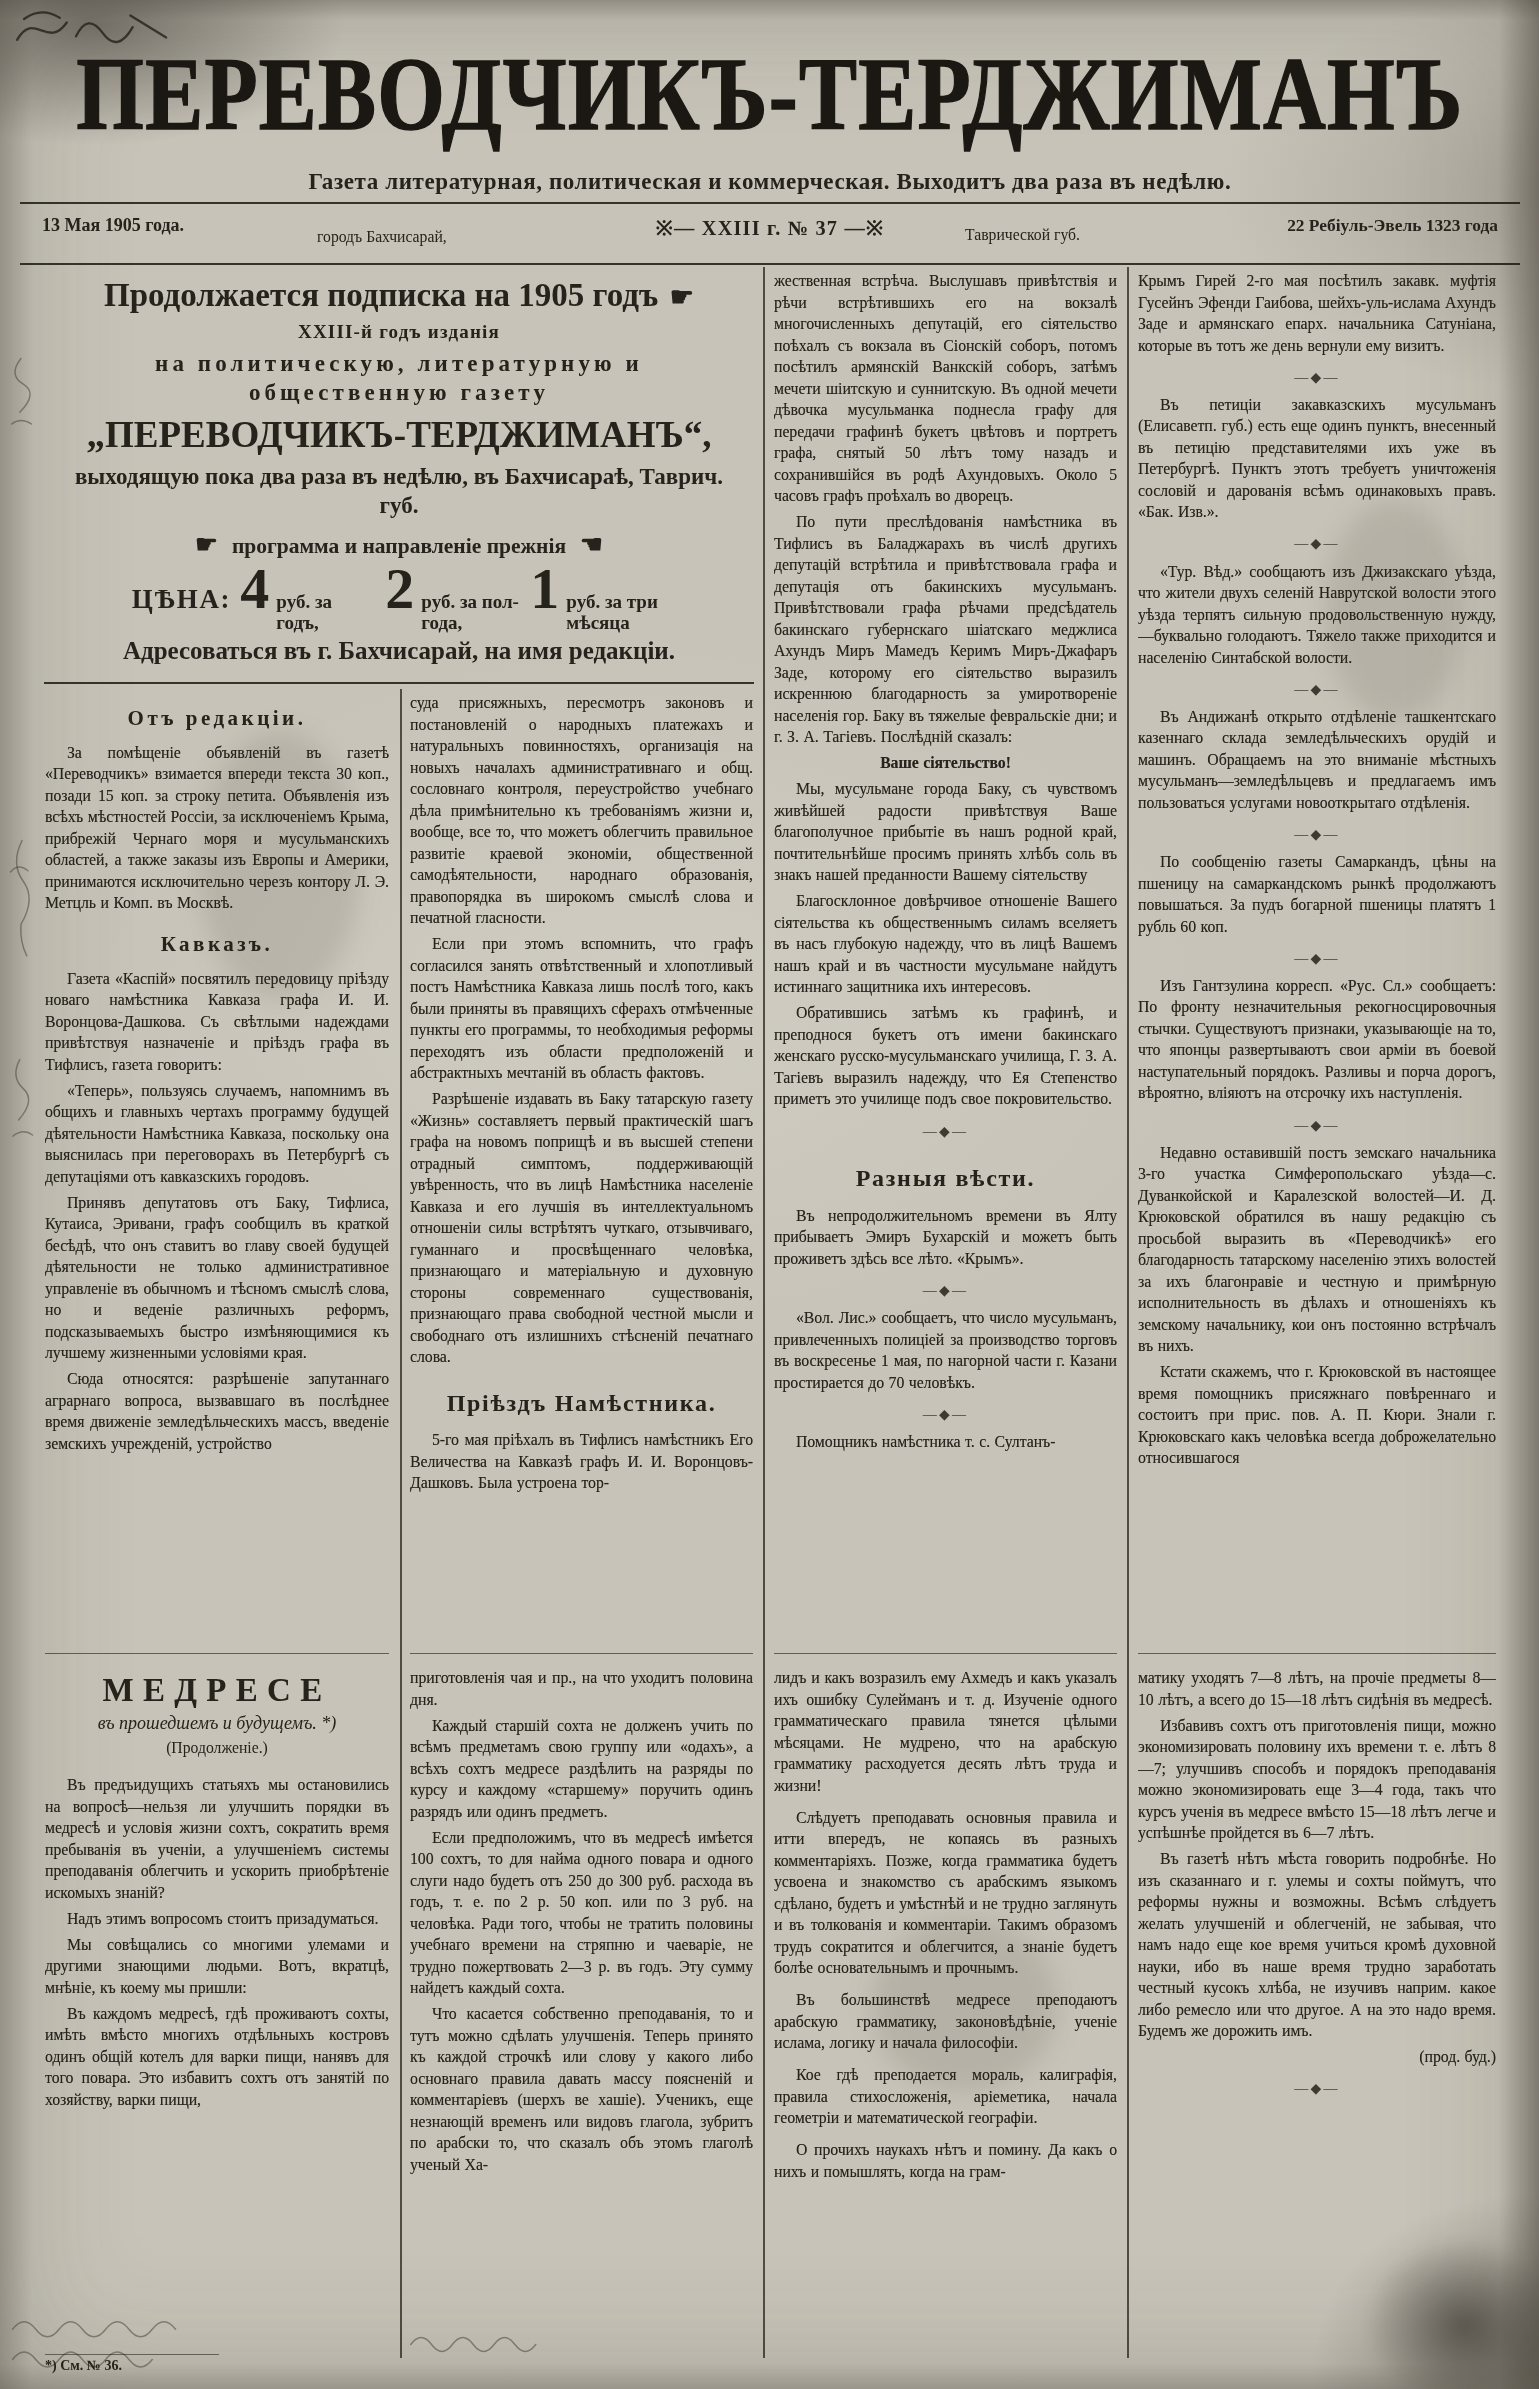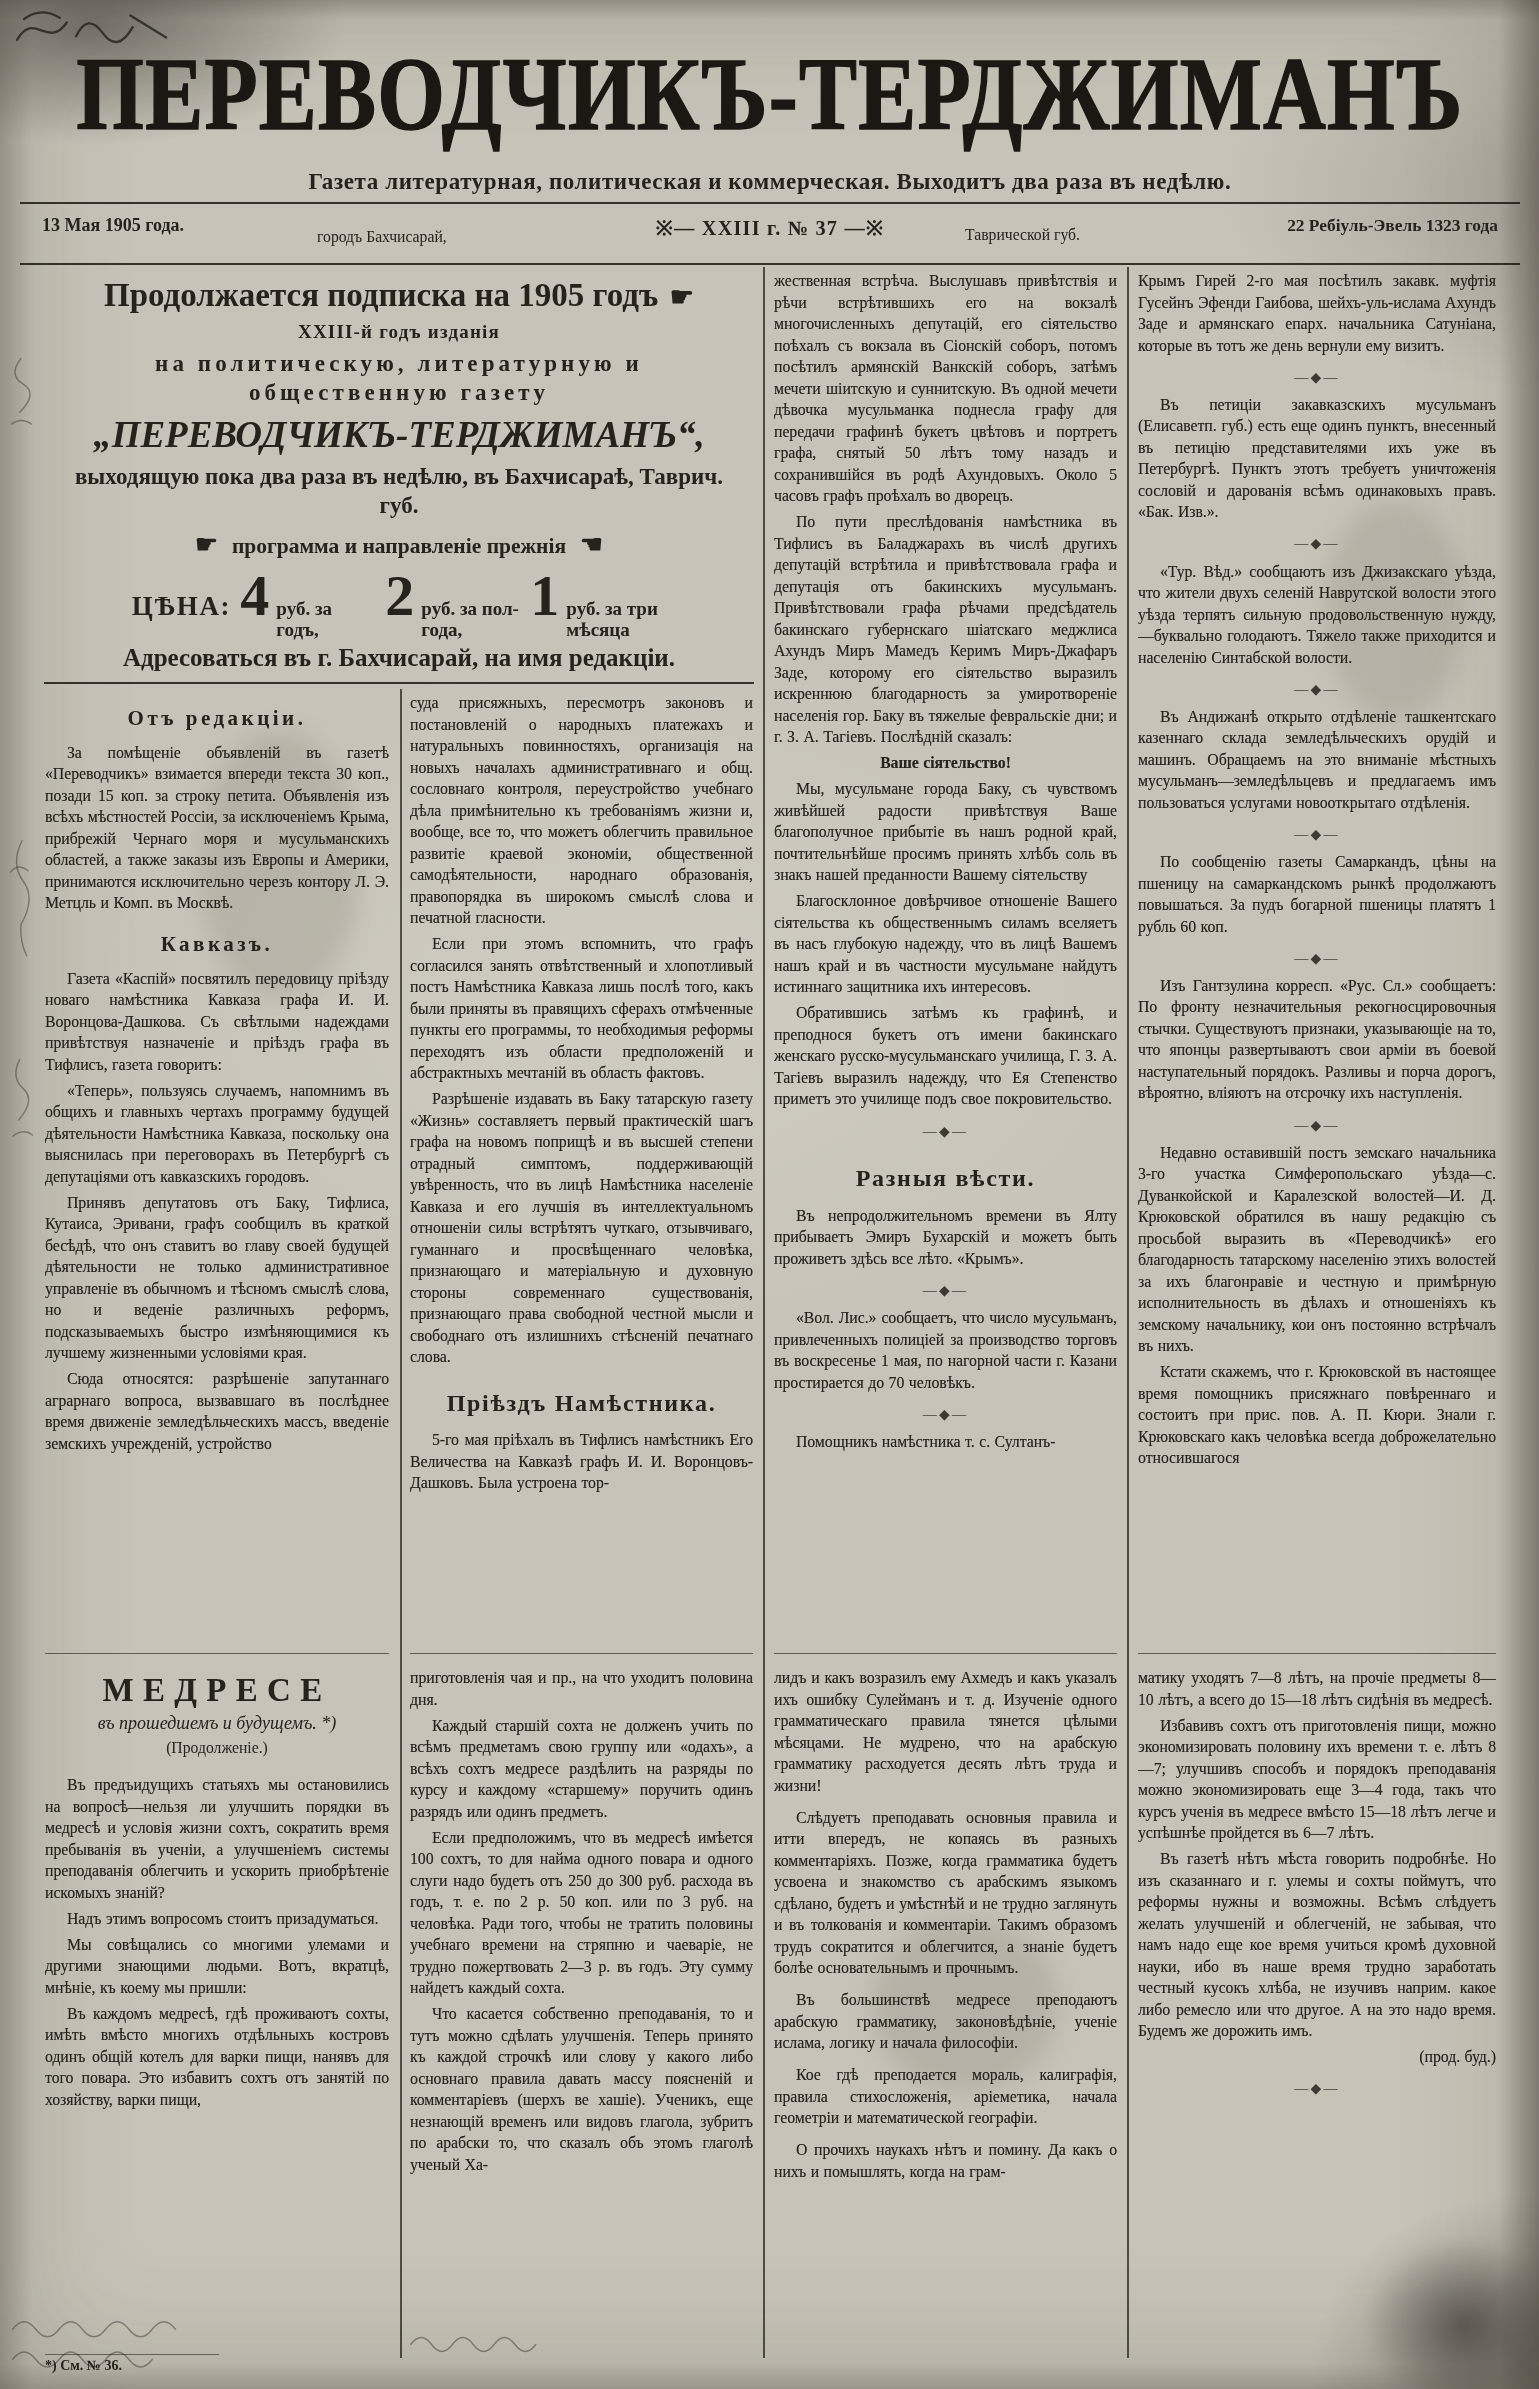--- a/index.html
+++ b/index.html
@@ -33,25 +33,25 @@
   .dl-issue{left:50%;transform:translateX(-50%);top:5.8px;font-size:20.3px;font-weight:bold;letter-spacing:1.2px;}
   .dl-prov{left:965px;top:18.6px;font-size:15.7px;}
   .dl-hijri{right:42px;top:8.1px;font-size:17.4px;font-weight:bold;}
   
   .subscription{position:absolute;left:44px;top:271px;width:710px;height:409px;
     text-align:center;overflow:hidden;}
   .s1{font-size:33px;font-weight:bold;margin-top:5.8px;}
   .s1 .orn{font-size:27px;margin-left:11.6px;}
   .s2{font-size:19px;font-weight:bold;margin-top:7px;letter-spacing:1.2px;}
   .s3{font-size:23px;font-weight:bold;letter-spacing:4.1px;margin:5.8px auto 0;width:674px;line-height:1.28;}
-  .s4{font-size:37px;font-weight:bold;margin-top:5.8px;white-space:nowrap;font-style:italic;}
+  .s4{font-size:37px;font-weight:bold;margin-top:5.8px;white-space:nowrap;}
   .s5{font-size:23px;font-weight:bold;margin:7px auto 0;width:651px;line-height:1.25;}
   .s6{font-size:21.5px;font-weight:bold;margin-top:8.1px;}
   .s6 .hand{font-size:25.6px;padding:0 14px;}
-  .price-row{display:flex;justify-content:center;align-items:baseline;gap:9px;margin-top:7px;}
+  .price-row{display:flex;justify-content:center;align-items:baseline;gap:9px;margin-top:0;}
   .price-label{font-size:27px;font-weight:bold;letter-spacing:1.7px;}
   .price-group{display:inline-flex;align-items:baseline;}
   .price-num{font-size:58px;font-weight:bold;line-height:1;}
   .price-text{display:inline-block;font-size:19px;font-weight:bold;width:100px;
     text-align:left;line-height:1.12;margin-left:7px;}
   .s7{font-size:25px;font-weight:bold;margin-top:3.5px;}
   
   .vrule{position:absolute;width:1.7px;background:rgba(28,25,19,.7);}
   .v1{left:400px;top:689px;height:1669px;}
   .v2{left:763px;top:267px;height:2091px;}

